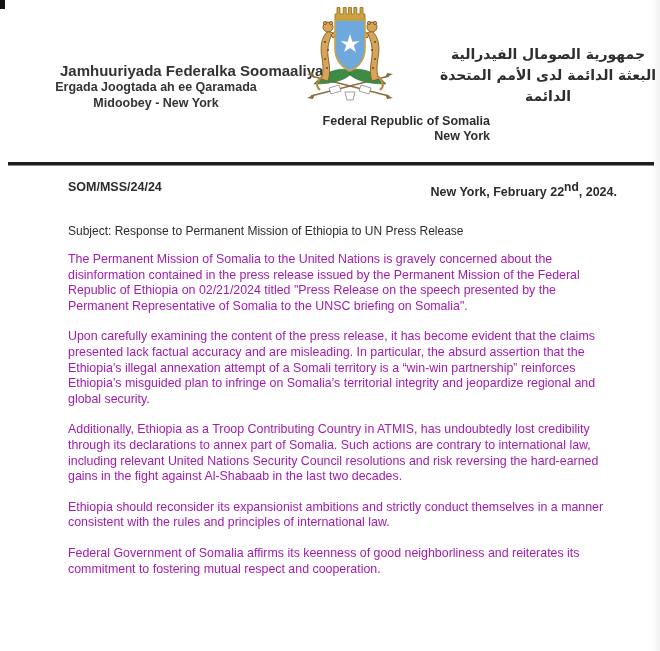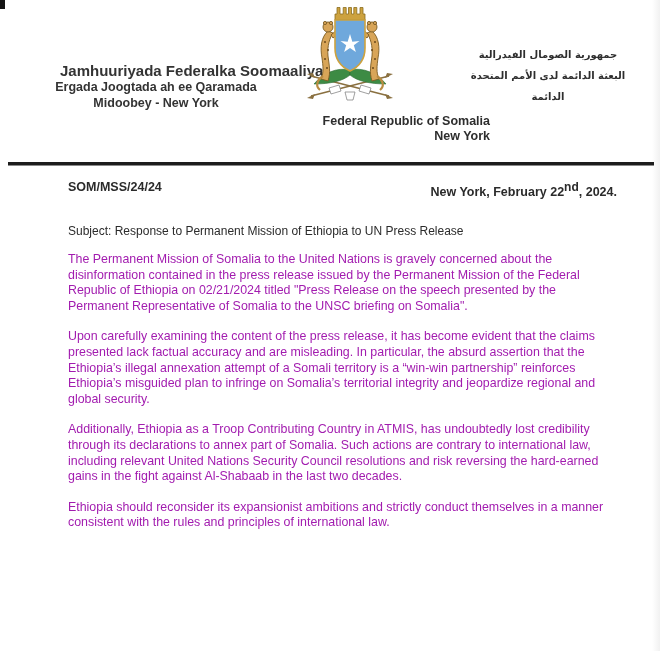--- a/index.html
+++ b/index.html
@@ -23,21 +23,21 @@
     position:absolute;left:30px;top:62px;width:252px;
     text-align:center;font-weight:bold;color:#333;
   }
   .hdr-left .l1{font-size:15px;line-height:17px;white-space:nowrap;margin-left:30px;}
   .hdr-left .l2,.hdr-left .l3{font-size:12.5px;line-height:16px;white-space:nowrap;}
   .emblem{position:absolute;left:295px;top:4px;width:110px;height:104px;}
   .hdr-right{
     position:absolute;right:4px;top:44px;width:216px;
     text-align:center;font-weight:bold;color:#2e2e2e;
     font-family:"DejaVu Sans", sans-serif;
-    direction:rtl;font-size:10px;line-height:21px;
+    direction:rtl;font-size:14px;line-height:21px;
   }
   .hdr-right div{white-space:nowrap;}
   .hdr-center{
     position:absolute;left:190px;top:114px;width:300px;
     text-align:right;font-weight:bold;color:#2e2e2e;
     font-size:12.5px;line-height:14.5px;
   }
   .hdr-center div{white-space:nowrap;}
   .rule{
     position:absolute;left:8px;top:162px;width:646px;height:3px;
@@ -153,15 +153,16 @@
     <span><span>New York, February 22</span><sup>nd</sup><span>, 2024.</span></span>
   </div>
 
   <div class="subject">Subject: Response to Permanent Mission of Ethiopia to UN Press Release</div>
 
   <div class="body-text">
     <p>The Permanent Mission of Somalia to the United Nations is gravely concerned about the disinformation contained in the press release issued by the Permanent Mission of the Federal Republic of Ethiopia on 02/21/2024 titled "Press Release on the speech presented by the Permanent Representative of Somalia to the UNSC briefing on Somalia".</p>
     <p>Upon carefully examining the content of the press release, it has become evident that the claims presented lack factual accuracy and are misleading. In particular, the absurd assertion that the Ethiopia’s illegal annexation attempt of a Somali territory is a “win-win partnership” reinforces Ethiopia’s misguided plan to infringe on Somalia’s territorial integrity and jeopardize regional and global security.</p>
     <p>Additionally, Ethiopia as a Troop Contributing Country in ATMIS, has undoubtedly lost credibility through its declarations to annex part of Somalia. Such actions are contrary to international law, including relevant United Nations Security Council resolutions and risk reversing the hard-earned gains in the fight against Al-Shabaab in the last two decades.</p>
     <p>Ethiopia should reconsider its expansionist ambitions and strictly conduct themselves in a manner consistent with the rules and principles of international law.</p>
+    <p>Federal Government of Somalia affirms its keenness of good neighborliness and reiterates its commitment to fostering mutual respect and cooperation.</p>
   </div>
 
 </div>
 
 </body></html>

